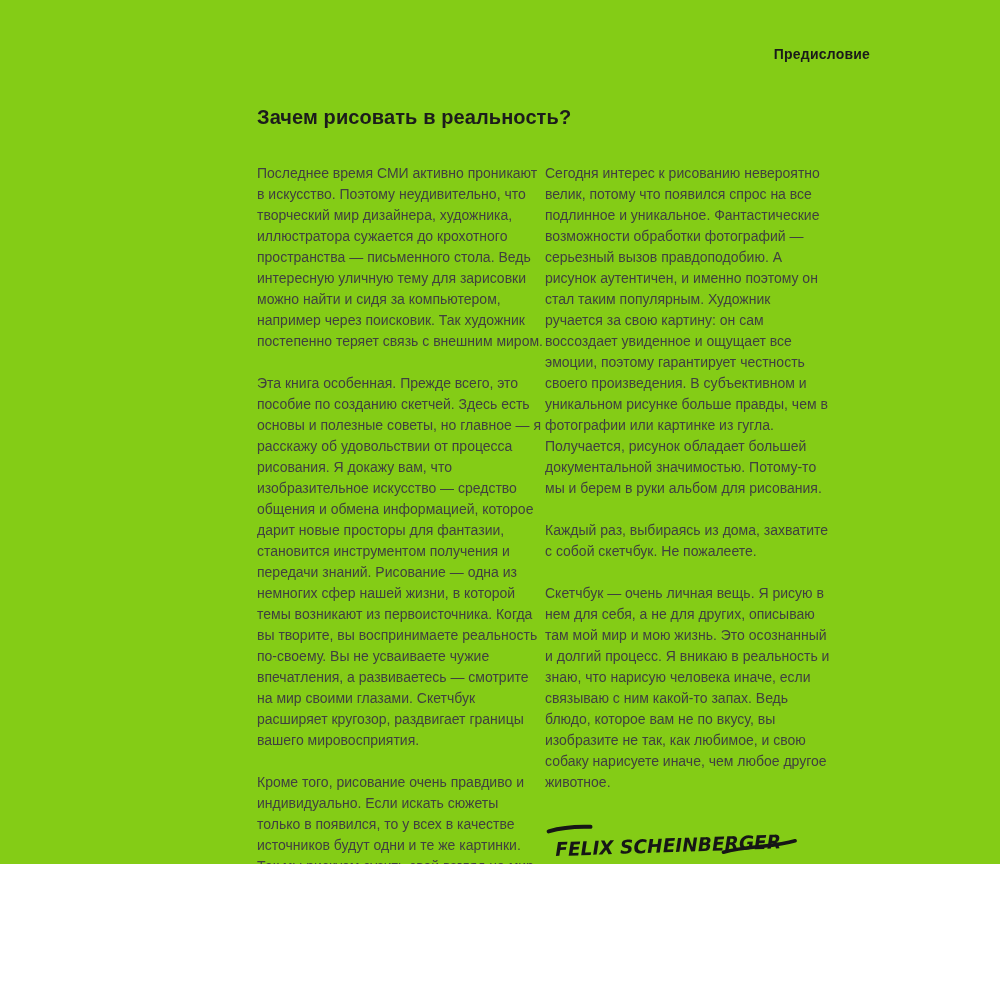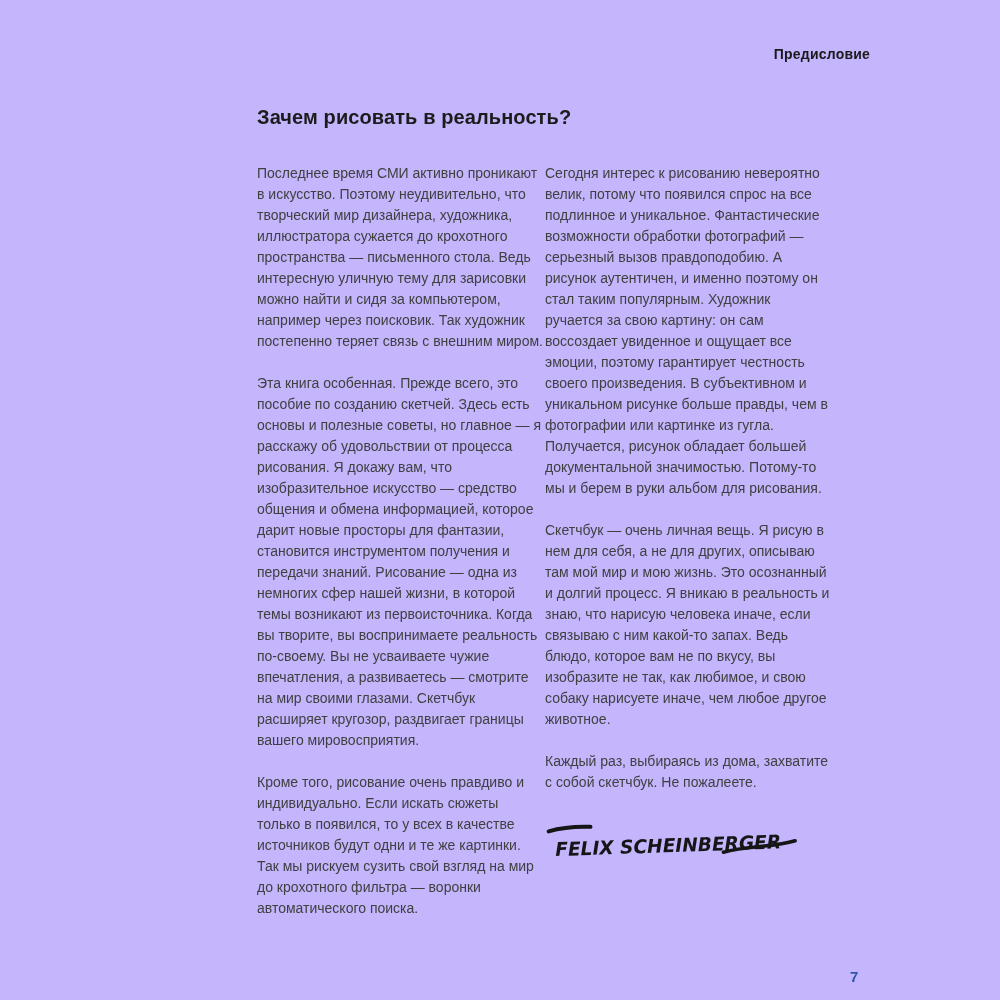--- a/index.html
+++ b/index.html
@@ -1,21 +1,21 @@
 <!DOCTYPE html>
 <html lang="ru"><head>
 <meta charset="utf-8">
 <style>
   * { margin: 0; padding: 0; box-sizing: border-box; }
   html, body { background: #ffffff; }
   .page {
     position: relative;
     width: 1000px;
-    height: 1000px;
-    background: #c4b5fd;
+    height: 864px;
+    background: #84cc16;
     font-family: "Liberation Sans", sans-serif;
     overflow: hidden;
   }
   .running-head {
     position: absolute;
     top: 46px;
     right: 130px;
     font-size: 14px;
     font-weight: bold;
     color: #1a1a1a;
@@ -86,22 +86,22 @@
   <div class="columns">
 
     <div class="col">
       <p>Последнее время СМИ активно проникают в искусство. Поэтому неудивительно, что творческий мир дизайнера, художника, иллюстратора сужается до крохотного пространства — письменного стола. Ведь интересную уличную тему для зарисовки можно найти и сидя за компьютером, например через поисковик. Так художник постепенно теряет связь с внешним миром.</p>
       <p>Эта книга особенная. Прежде всего, это пособие по созданию скетчей. Здесь есть основы и полезные советы, но главное — я расскажу об удовольствии от процесса рисования. Я докажу вам, что изобразительное искусство — средство общения и обмена информацией, которое дарит новые просторы для фантазии, становится инструментом получения и передачи знаний. Рисование — одна из немногих сфер нашей жизни, в которой темы возникают из первоисточника. Когда вы творите, вы воспринимаете реальность по-своему. Вы не усваиваете чужие впечатления, а развиваетесь — смотрите на мир своими глазами. Скетчбук расширяет кругозор, раздвигает границы вашего мировосприятия.</p>
       <p>Кроме того, рисование очень правдиво и индивидуально. Если искать сюжеты только в появился, то у всех в качестве источников будут одни и те же картинки. Так мы рискуем сузить свой взгляд на мир до крохотного фильтра — воронки автоматического поиска.</p>
     </div>
 
     <div class="col">
       <p>Сегодня интерес к рисованию невероятно велик, потому что появился спрос на все подлинное и уникальное. Фантастические возможности обработки фотографий — серьезный вызов правдоподобию. А рисунок аутентичен, и именно поэтому он стал таким популярным. Художник ручается за свою картину: он сам воссоздает увиденное и ощущает все эмоции, поэтому гарантирует честность своего произведения. В субъективном и уникальном рисунке больше правды, чем в фотографии или картинке из гугла. Получается, рисунок обладает большей документальной значимостью. Потому-то мы и берем в руки альбом для рисования.</p>
+      <p>Каждый раз, выбираясь из дома, захватите с собой скетчбук. Не пожалеете.</p>
       <p>Скетчбук — очень личная вещь. Я рисую в нем для себя, а не для других, описываю там мой мир и мою жизнь. Это осознанный и долгий процесс. Я вникаю в реальность и знаю, что нарисую человека иначе, если связываю с ним какой-то запах. Ведь блюдо, которое вам не по вкусу, вы изобразите не так, как любимое, и свою собаку нарисуете иначе, чем любое другое животное.</p>
-      <p>Каждый раз, выбираясь из дома, захватите с собой скетчбук. Не пожалеете.</p>
 
       <div class="signature-block">
         <svg width="256" height="52" viewBox="0 0 256 52">
           <g transform="rotate(-2 128 26)">
 
             <path d="M4 13 C 16 10, 32 9, 46 10" stroke="#161616" stroke-width="4" fill="none" stroke-linecap="round"></path>
 
             <text x="10" y="38" font-size="19" class="signature-text" textLength="226" lengthAdjust="spacingAndGlyphs">Felix Scheinberger</text>
 
             <path d="M178 40 C 202 34, 228 37, 250 31" stroke="#161616" stroke-width="3.5" fill="none" stroke-linecap="round"></path>

